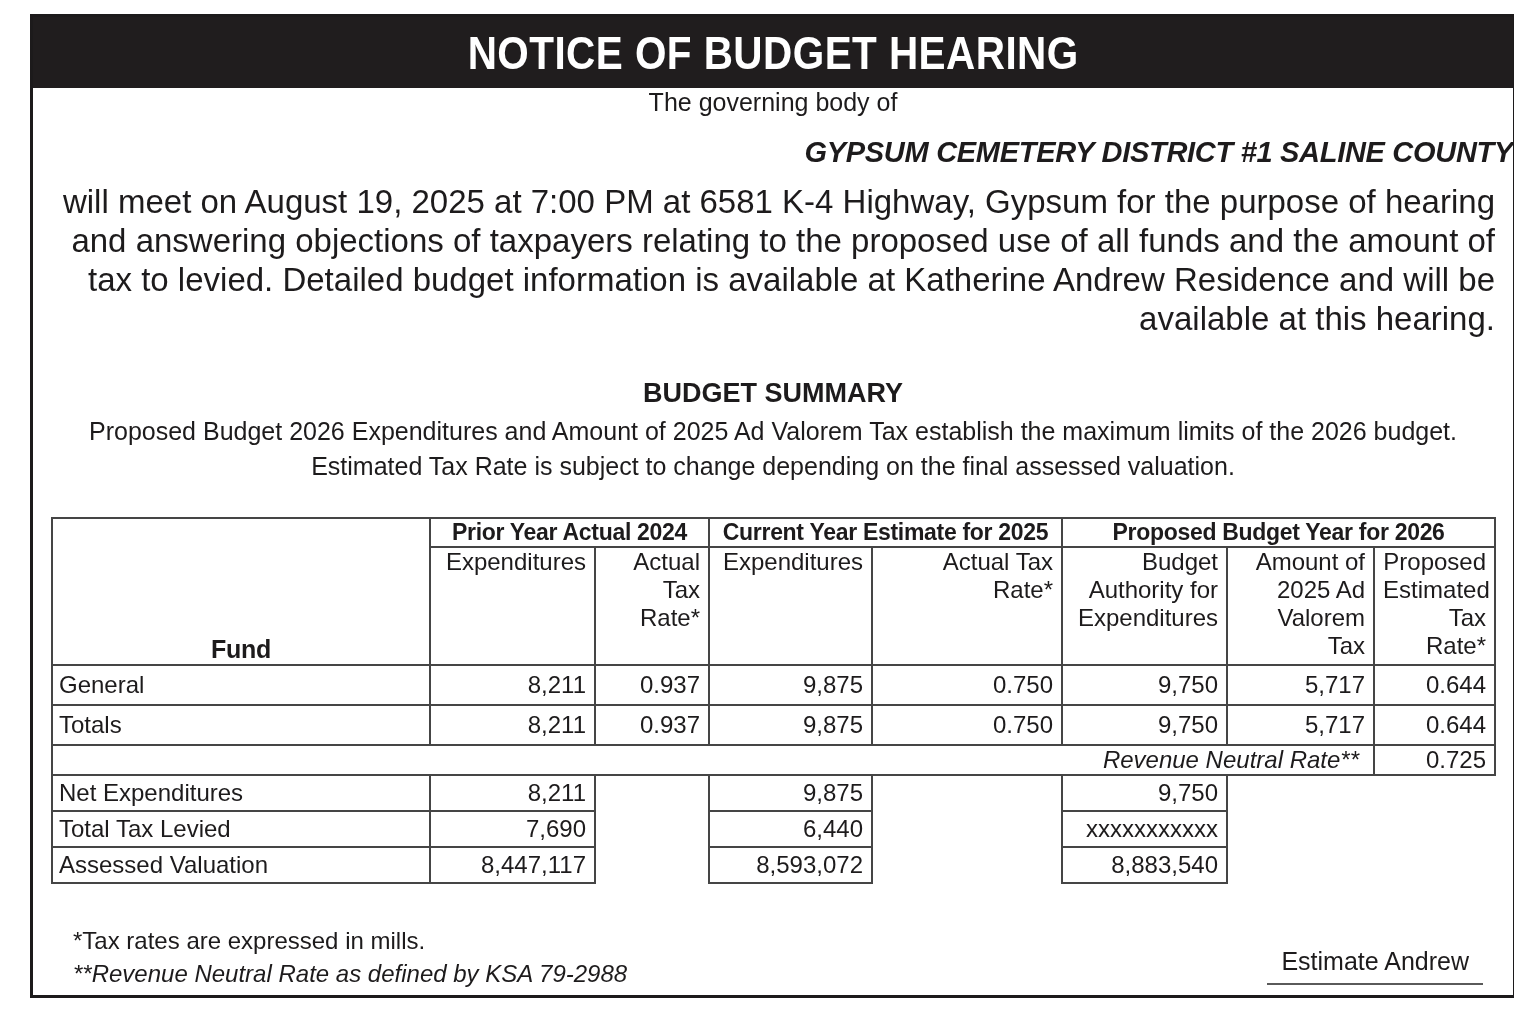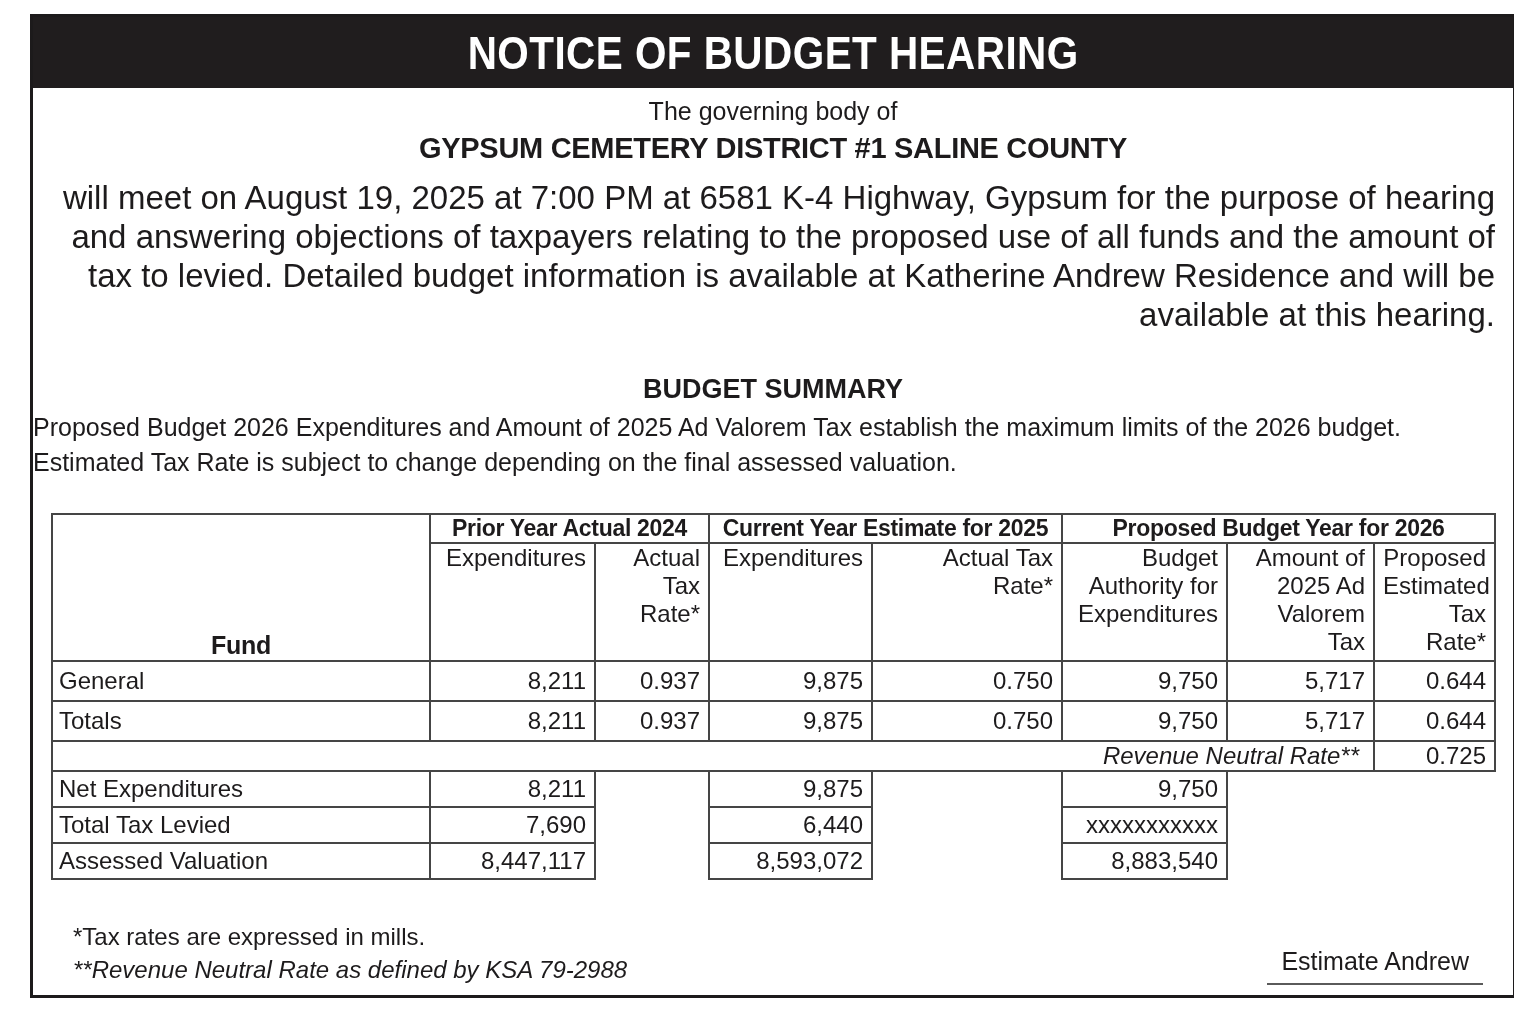--- a/index.html
+++ b/index.html
@@ -4,25 +4,25 @@
 <style>
   * { margin:0; padding:0; box-sizing:border-box; }
   body { background:#ffffff; font-family:"Liberation Sans", sans-serif; color:#1d1b1c; }
   .canvas { position:relative; width:1514px; height:1020px; background:#ffffff; overflow:hidden; }
   .page { position:absolute; left:30px; top:14px; width:1486px; height:984px;
           border:3px solid #1c1a1b; background:#ffffff; }
   .titlebar { height:71px; background:#201d1e; color:#ffffff;
               display:flex; align-items:center; justify-content:center; }
   .titlebar .title { font-size:46px; font-weight:bold; letter-spacing:0.5px;
                      transform:scaleX(0.88); white-space:nowrap; }
-  .intro { text-align:center; font-size:25px; margin-top:9px; }
-  .entity { text-align:center; font-size:29px; font-weight:bold; margin-top:6px; letter-spacing:-0.3px; }
+  .intro { text-align:center; font-size:25px; }
+  .entity { text-align:right; font-size:29px; font-weight:bold; margin-top:19px; letter-spacing:-0.3px;font-style:italic; }
   .body-text { text-align:right; font-size:33px; line-height:39px; margin:13px 18px 0; }
   .summary-title { text-align:center; font-size:27px; font-weight:bold; margin-top:40px; }
-  .summary-text { text-align:left; font-size:25px; line-height:35px; margin-top:5px; }
+  .summary-text { text-align:center; font-size:25px; line-height:35px; margin-top:5px; }
 
   table.budget { border-collapse:collapse; table-layout:fixed; width:1443px;
                  margin:33px 0 0 18px; font-size:24px; }
   table.budget td { padding:0 8px; overflow:hidden; }
   td.b { border:2px solid #454545; }
   .group-row td { height:26px; font-weight:bold; font-size:23px; text-align:center;
                   letter-spacing:-0.3px; white-space:nowrap; }
   .sub-row td { height:118px; vertical-align:top; padding-top:4px; white-space:pre-line; }
   td.fund-cell { vertical-align:bottom; text-align:center; font-weight:bold;
                  font-size:25px; padding-bottom:12px; }

